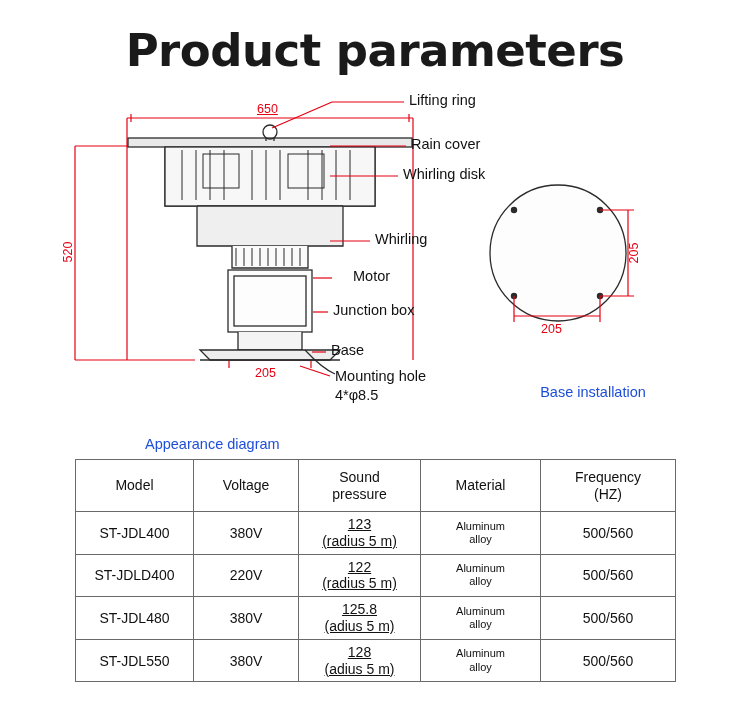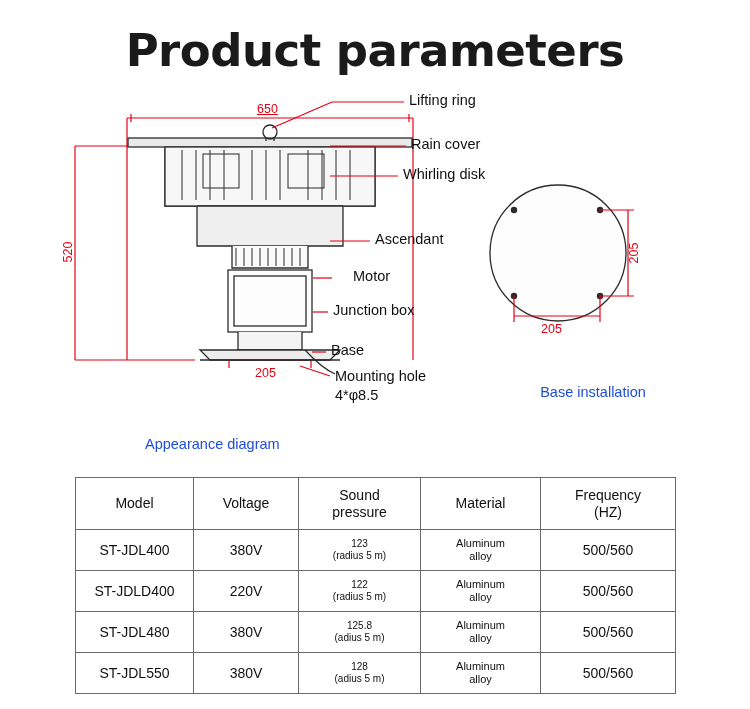--- a/index.html
+++ b/index.html
@@ -58,42 +58,42 @@
     font-size: 14.5px;
     color: #1d4ed8;
     text-align: center;
     white-space: nowrap;
   }
 
   
   .table-wrap {
     position: absolute;
     left: 75px;
-    top: 477px;
+    top: 459px;
     width: 600px;
   }
   table {
     border-collapse: collapse;
     width: 100%;
     table-layout: fixed;
   }
   th, td {
     border: 1px solid #6a6a6a;
     text-align: center;
     vertical-align: middle;
     font-weight: normal;
     font-size: 14px;
     color: #111;
     padding: 4px 2px;
     line-height: 1.15;
   }
   thead th { height: 52px; }
   tbody td { height: 41px; }
   td.material { font-size: 11px; line-height: 1.2; }
-  td.sound { font-size: 10px; line-height: 1.2; }
+  td.sound { font-size: 14px; line-height: 1.2; text-decoration: underline; }
   .col-model { width: 118px; }
   .col-voltage { width: 105px; }
   .col-sound { width: 122px; }
   .col-material { width: 120px; }
   .col-freq { width: 135px; }
 </style>
 </head>
 <body>
 
 <div class="title">Product parameters</div>
@@ -209,21 +209,21 @@
         <line x1="628" y1="122" x2="628" y2="208"></line>
         <line x1="600" y1="122" x2="634" y2="122"></line>
         <line x1="600" y1="208" x2="634" y2="208"></line>
       </g>
     </g>
   </svg>
 
   <div class="label" style="left:409px; top:4px;">Lifting ring</div>
   <div class="label" style="left:411px; top:48px;">Rain cover</div>
   <div class="label" style="left:403px; top:78px;">Whirling disk</div>
-  <div class="label" style="left:375px; top:143px;">Ascendant</div>
+  <div class="label" style="left:375px; top:143px;">Whirling</div>
   <div class="label" style="left:353px; top:180px;">Motor</div>
   <div class="label" style="left:333px; top:214px;">Junction box</div>
   <div class="label" style="left:331px; top:254px;">Base</div>
   <div class="label" style="left:335px; top:280px;">Mounting hole</div>
   <div class="label" style="left:335px; top:299px;">4*φ8.5</div>
 
   <div class="dim-label" style="left:257px; top:14px;text-decoration:underline;">650</div>
   <div class="dim-label vert" style="left:48px; top:157px; width:40px; text-align:center;">520</div>
   <div class="dim-label" style="left:255px; top:278px;">205</div>
 

